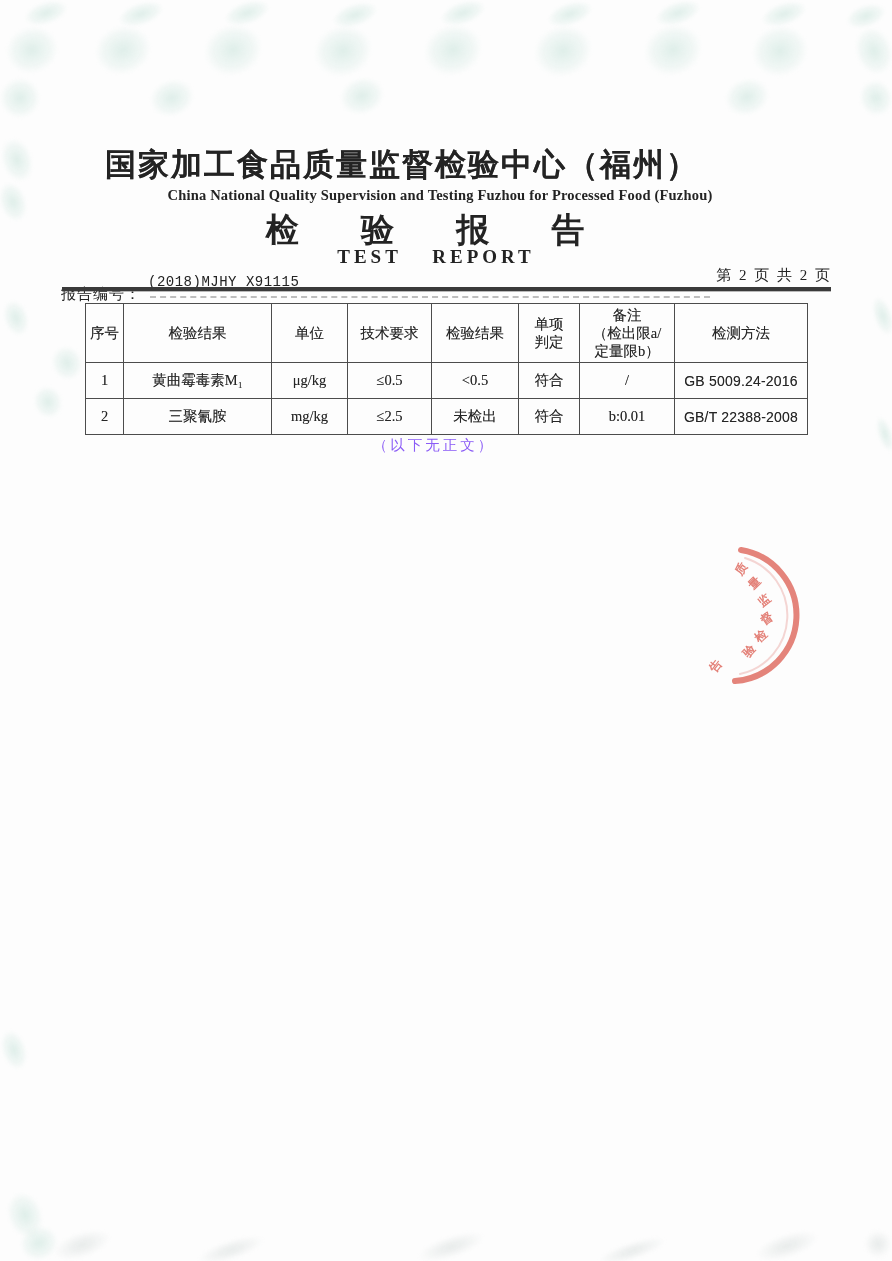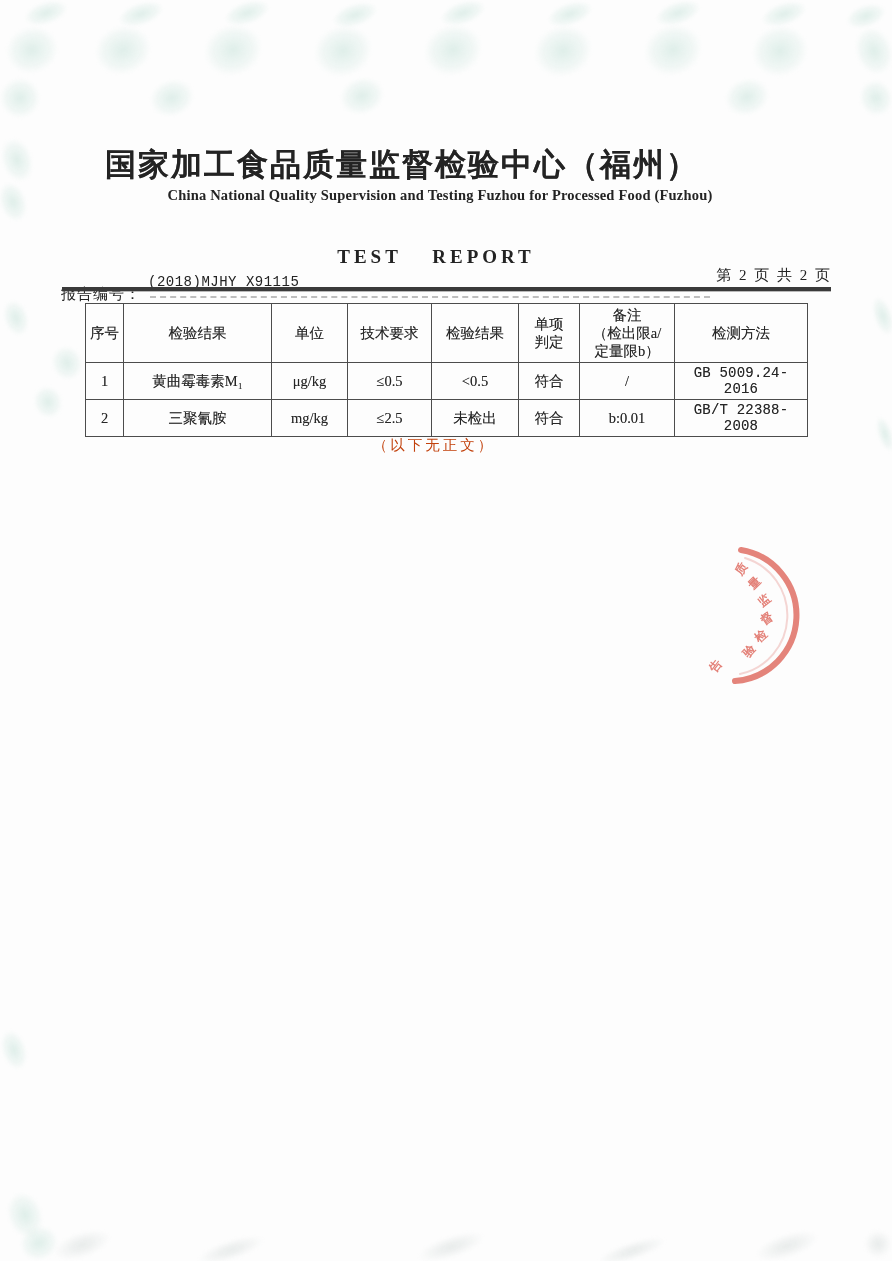--- a/index.html
+++ b/index.html
@@ -74,25 +74,25 @@
     border:1.6px solid #4c4c4c;
     text-align:center;vertical-align:middle;
     padding:2px 4px;
     font-weight:normal;
     text-shadow:0 0 0.5px rgba(0,0,0,0.4);
   }
   table.report thead tr{height:57px;}
   table.report tbody tr{height:36px;}
   table.report th{white-space:pre-line;line-height:1.25;}
   td.al{text-align:left;padding-left:11px;}
-  td.std{font-family:Liberation Mono, monospace;font-weight:bold;font-size:14px;letter-spacing:0.2px;}
+  td.std{font-family:Liberation Sans, sans-serif;font-weight:bold;font-size:14px;letter-spacing:0.2px;}
   
   .end-note{
     position:absolute;top:436px;left:0;width:868px;
-    text-align:center;font-size:14.5px;letter-spacing:3px;color:#c2410c;
+    text-align:center;font-size:14.5px;letter-spacing:3px;color:#8b5cf6;
   }
   
   .stamp{position:absolute;left:685px;top:530px;width:170px;height:170px;pointer-events:none;}
   .stamp text{
     font-family:"Liberation Serif","DejaVu Serif",serif;
     font-size:12px;font-weight:bold;opacity:0.8;
   }
 </style>
 </head>
 <body>
@@ -136,20 +136,21 @@
   <div class="art gray" style="left:52px;top:1232px;width:60px;height:26px"></div>
   <div class="art gray" style="left:196px;top:1240px;width:70px;height:20px"></div>
   <div class="art gray" style="left:416px;top:1236px;width:70px;height:22px"></div>
   <div class="art gray" style="left:596px;top:1242px;width:72px;height:18px"></div>
   <div class="art gray" style="left:754px;top:1234px;width:66px;height:24px"></div>
   <div class="art gray" style="left:864px;top:1230px;width:28px;height:28px"></div>
   <div class="art" style="left:20px;top:1226px;width:38px;height:34px"></div>
 
   <div class="org-cn">国家加工食品质量监督检验中心（福州）</div>
   <div class="org-en">China National Quality Supervision and Testing Fuzhou for Processed Food (Fuzhou)</div>
+  <div class="title-cn">检 验 报 告</div>
   <div class="title-en">TEST REPORT</div>
 
   <div class="report-line">
     <span class="report-no-label">报告编号：</span>
     <span class="report-no-value">(2018)MJHY X91115</span>
     <span class="page-info">第 2 页  共 2 页</span>
   </div>
 
   <div class="thick-rule"></div>
 

